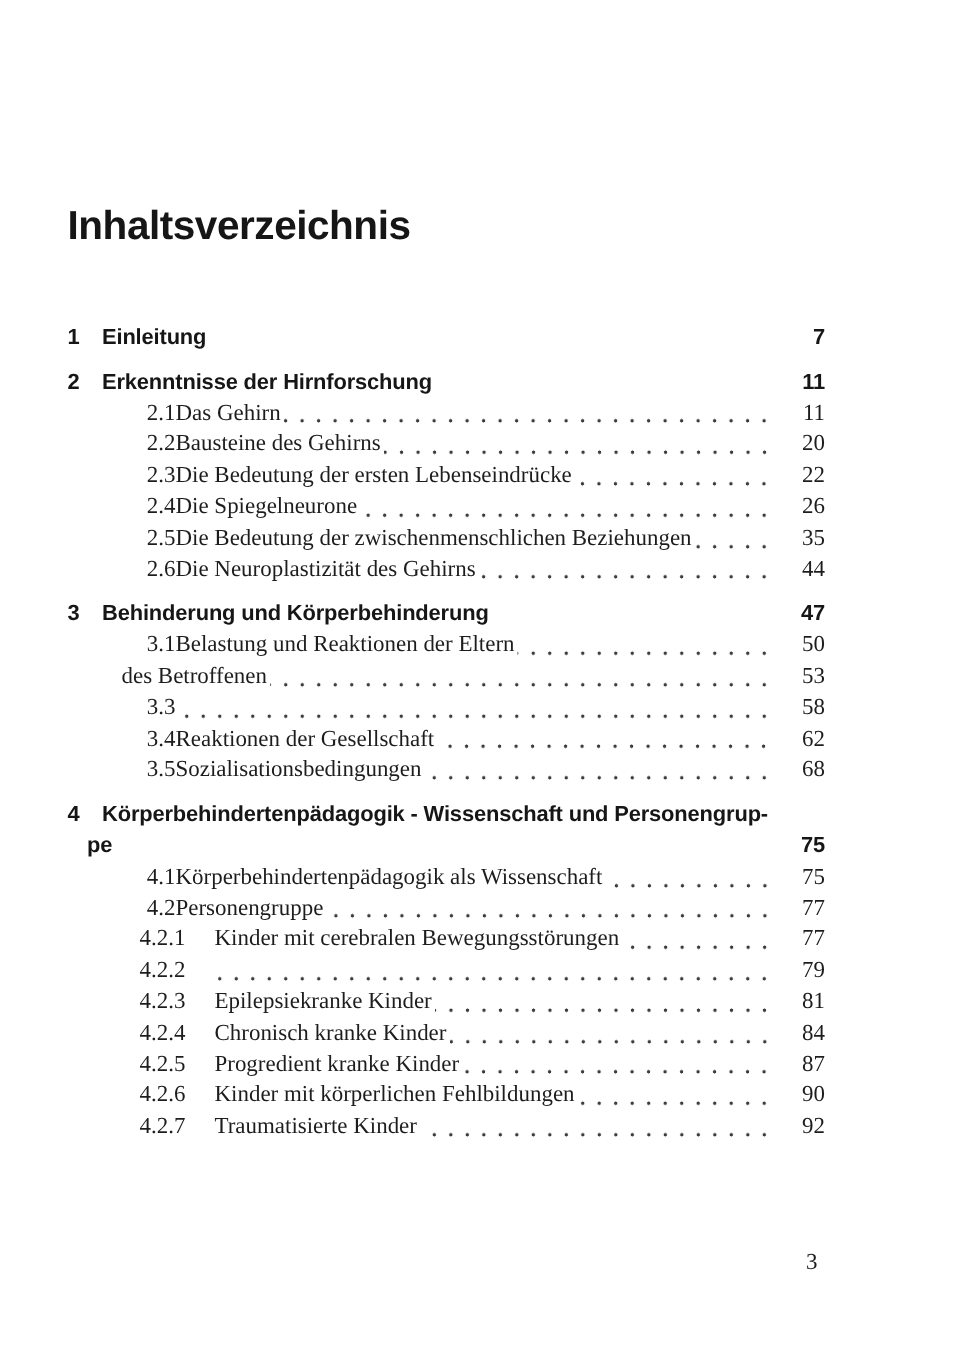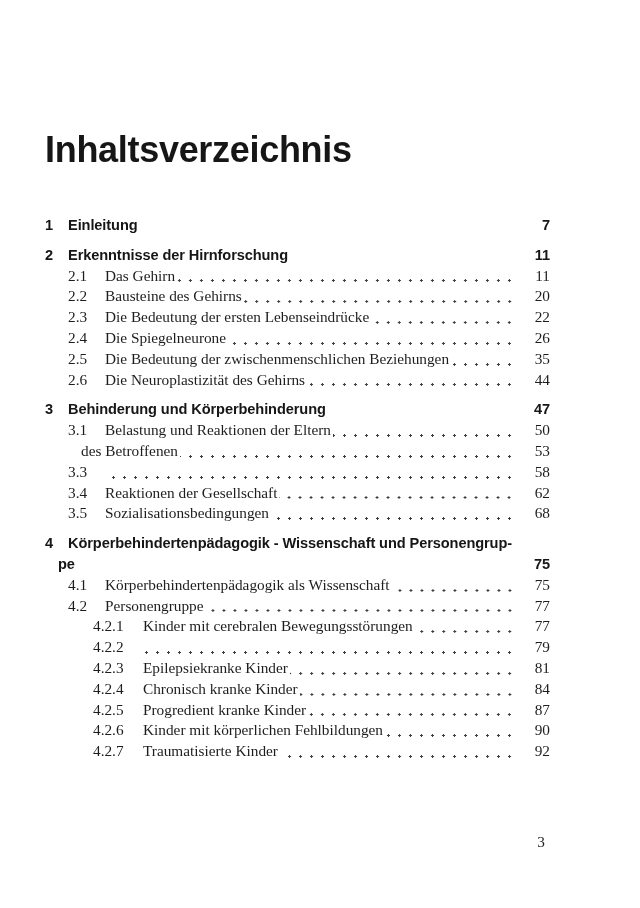--- a/index.html
+++ b/index.html
@@ -10,21 +10,21 @@
     position: relative;
     overflow: hidden;
     font-family: "Liberation Serif", "DejaVu Serif", serif;
     font-size: 15.3px;
     color: #1d1d1d;
   }
   .doc { position: absolute; left: 45px; top: 0; width: 505px; }
   .title {
     font-family: "Liberation Sans", "DejaVu Sans", sans-serif;
     font-weight: 700;
-    font-size: 36px;
+    font-size: 27px;
     line-height: 34px;
     letter-spacing: -0.3px;
     margin: 0;
     padding-top: 133px;
     color: #161616;
   }
   .toc { padding-top: 39px; }
   .chapter { margin-top: 9px; }
   .row {
     display: flex;
@@ -33,21 +33,21 @@
     white-space: nowrap;
   }
   .head {
     font-family: "Liberation Sans", "DejaVu Sans", sans-serif;
     font-weight: 700;
     font-size: 14.6px;
     letter-spacing: -0.1px;
     color: #161616;
   }
   .cnum  { flex: 0 0 23px; }
-  .snum  { flex: 0 0 37px; margin-left: 23px; }
+  .snum  { flex: 0 0 37px; margin-left: 35px; text-align: right; }
   .ssnum { flex: 0 0 50px; margin-left: 48px; }
   .cont1 { margin-left: 13px; }
   .cont2 { margin-left: 36px; }
   .lbl   { flex: 0 0 auto; }
   .spacer { flex: 1 1 auto; }
   .leader {
     flex: 1 1 auto;
     align-self: stretch;
     min-width: 0;
     margin-left: 2px;

